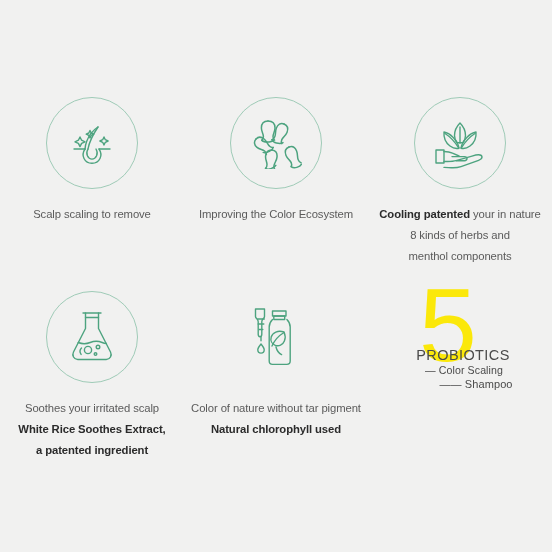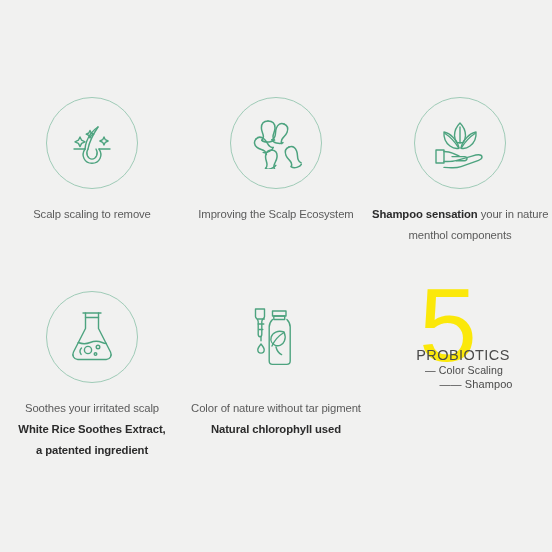--- a/index.html
+++ b/index.html
@@ -188,21 +188,21 @@
                 <path d="M22 33 c3.6 0.4 5.4 3.4 5 7.2 -0.4 3.8 -2.6 5.4 -3 8.4 -0.4 2.6 0.8 3.8 0.8 3.8"></path>
                 <path d="M15.6 51.4 c1.4 1 3.6 0.8 5.4 0.2 1.8 -0.6 4 -1.8 4.8 -3.2"></path>
                 <path d="M39 30 c3.4 -1.4 6.2 0.6 7.6 4 1.4 3.4 0.4 6 1.6 8.8 1 2.4 2.8 3 2.8 3"></path>
                 <path d="M39 30 c-3.4 1.4 -4.4 4.8 -3 8.4 1.4 3.4 4 4.4 5.2 7.2 1 2.4 0 4 0 4"></path>
                 <path d="M41.2 49.6 c1.4 1.2 3.6 1.4 5.6 0.8 2 -0.6 4 -1.8 4.6 -3.2"></path>
               </svg>
             </span>
           </div>
         </div>
         <div class="caption">
-          <div class="line">Improving the Scalp Ecosystem</div>
+          <div class="line">Improving the Color Ecosystem</div>
         </div>
       </div>
 
       <div class="cell">
         <div class="icon-wrap">
           <div class="circle">
             <span>
               <svg width="56" height="52" viewBox="0 0 56 52" fill="none" stroke="#4da37f" stroke-width="1.4" stroke-linecap="round" stroke-linejoin="round">
 
                 <path d="M28 6 c-4 4 -5.5 8.5 -5.5 12.5 0 3 1.2 5.5 2.6 7.2 h5.8 c1.4 -1.7 2.6 -4.2 2.6 -7.2 0 -4 -1.5 -8.5 -5.5 -12.5 z"></path>
@@ -217,21 +217,22 @@
                 <path d="M4 33 h8 v13 h-8 z"></path>
 
                 <path d="M12 34.5 c3 0 6 0.4 8.5 1.6 L27 39"></path>
                 <path d="M12 44.5 c4 0 8.5 0.3 12 -0.8 l16 -4.6 c2.6 -0.8 4.6 -1.3 6.5 -1.3 2.2 0 3.5 1 3.5 2.3 0 1.6 -1.4 2.5 -3.4 3.2 L29 49.6 c-3 1 -5.2 1.2 -8 1.2 -3 0 -6 -0.4 -9 -0.4"></path>
                 <path d="M20 39.6 h12.4 c1.6 0 2.6 0.8 2.6 2 0 1.2 -1 2.1 -2.6 2.1 h-8"></path>
               </svg>
             </span>
           </div>
         </div>
         <div class="caption">
-          <div class="line"><span class="bold">Shampoo sensation</span><span> your in nature</span></div>
+          <div class="line"><span class="bold">Cooling patented</span><span> your in nature</span></div>
+          <div class="line">8 kinds of herbs and</div>
           <div class="line">menthol components</div>
         </div>
       </div>
 
     </div>
 
     <div class="row row-2">
 
       <div class="cell">
         <div class="icon-wrap">

